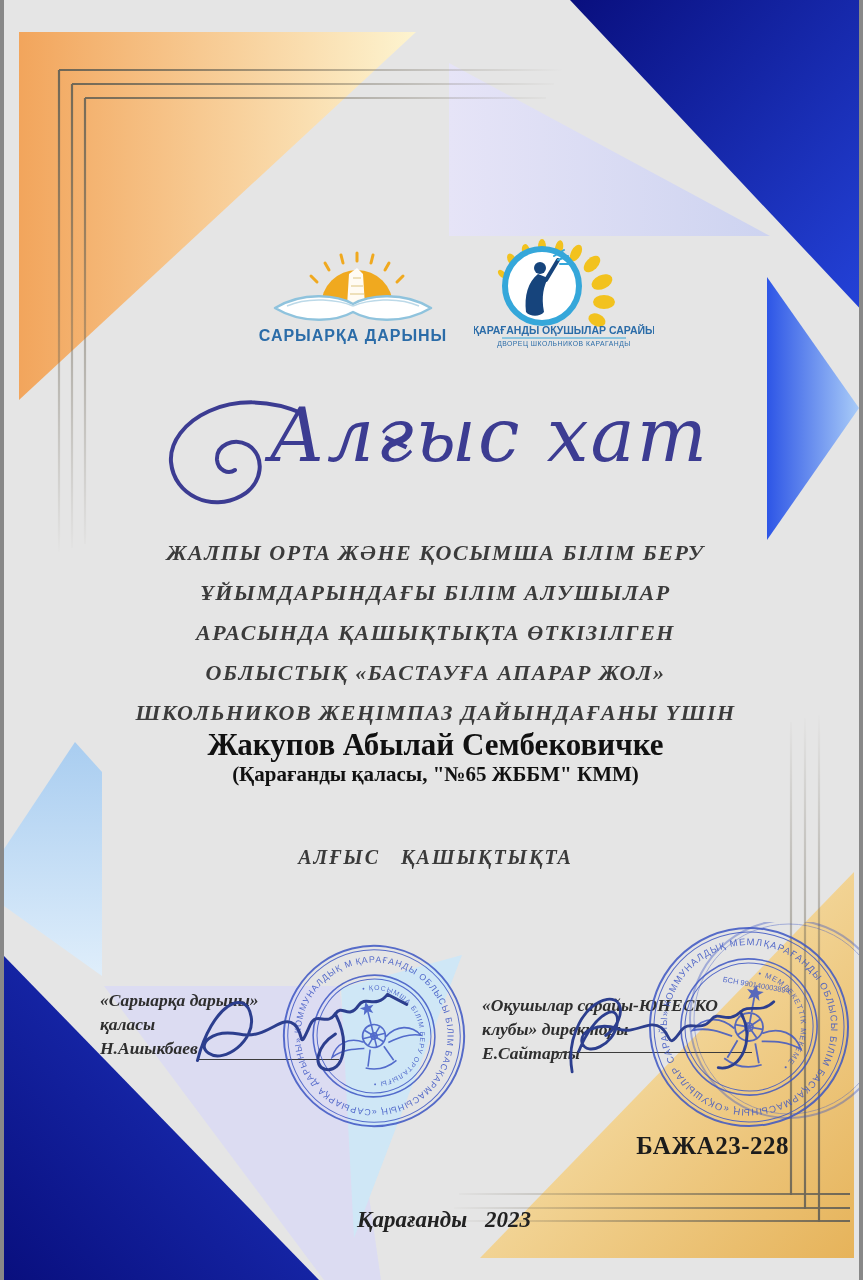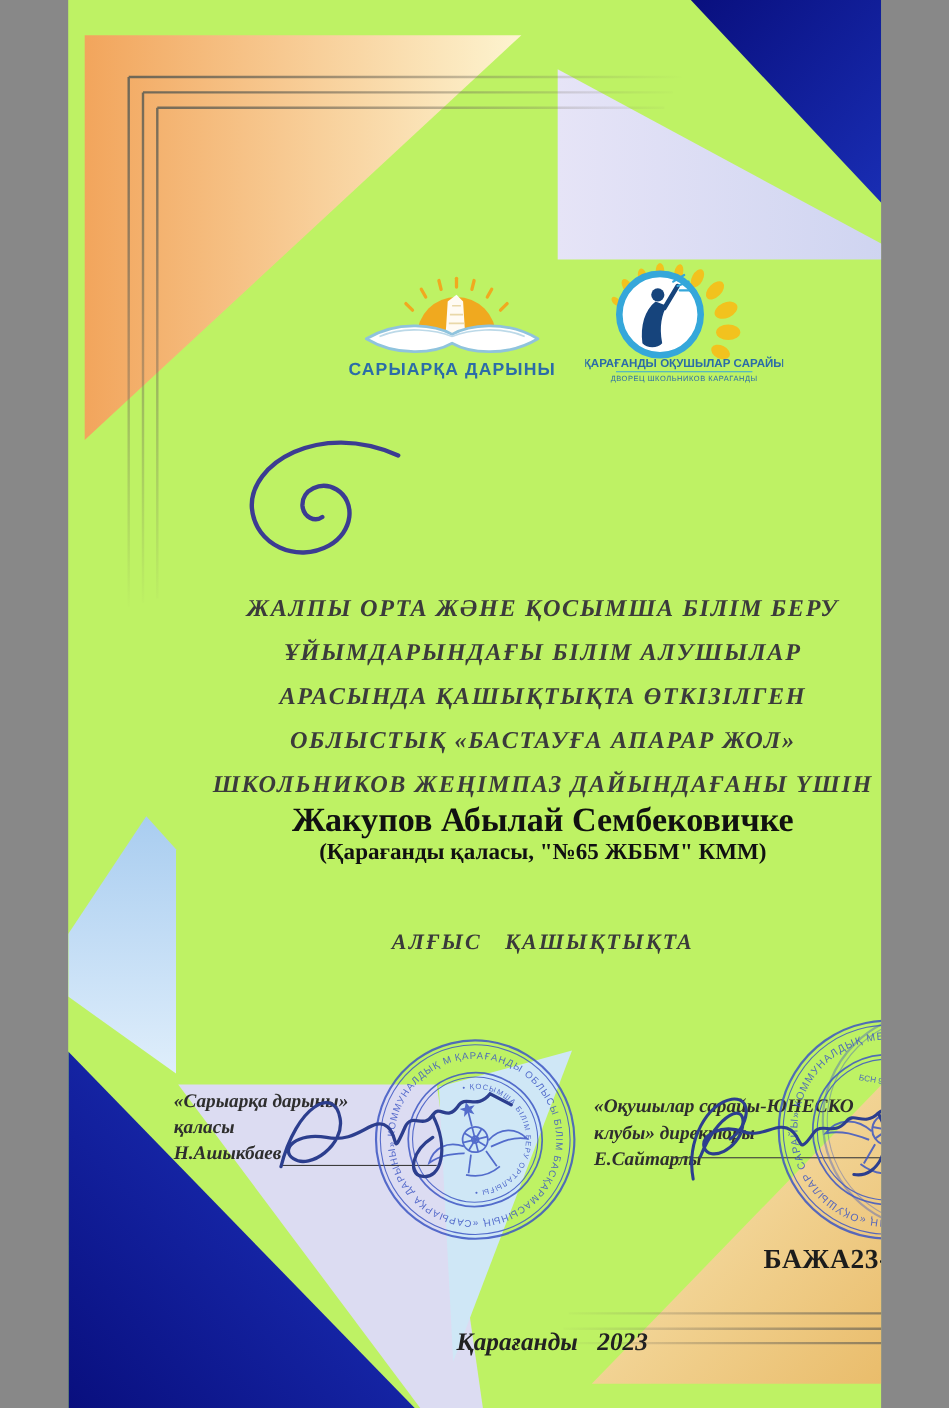--- a/index.html
+++ b/index.html
@@ -1,16 +1,16 @@
 <!DOCTYPE html>
 <html><head>
 <meta charset="utf-8">
 <style>
   html,body{margin:0;padding:0;background:#888;}
-  .page{position:relative;width:739px;height:1280px;margin:0 auto;background:#bef264;overflow:hidden;
+  .page{position:relative;width:855px;height:1280px;margin:0 auto;background:#e5e5e5;overflow:hidden;
         font-family:"Liberation Serif",serif;}
   .abs{position:absolute;}
   .decor{left:0;top:0;width:863px;height:1280px;z-index:0;}
   .content{z-index:2;}
   .stamp{z-index:3;}
   .sig{z-index:4;}
   .title-text{left:235px;top:392px;width:500px;text-align:center;
       font-family:"DejaVu Serif",serif;font-style:italic;font-size:74px;
       color:#3c3c92;letter-spacing:2px;z-index:2;}
   .body-line{left:0;width:863px;text-align:center;
@@ -167,20 +167,21 @@
       <path d="M80,18 L90,12 M84,22 L94,18 M86,26 L96,26" stroke="#35a7da" stroke-width="2" stroke-linecap="round"></path>
     </g>
     <text x="90" y="96" text-anchor="middle" font-family="Liberation Sans, sans-serif" font-size="10.5" font-weight="bold" fill="#2b6ca8">ҚАРАҒАНДЫ ОҚУШЫЛАР САРАЙЫ</text>
     <line x1="28" y1="100" x2="152" y2="100" stroke="#35a7da" stroke-width="1"></line>
     <text x="90" y="108" text-anchor="middle" font-family="Liberation Sans, sans-serif" font-size="6.8" letter-spacing="0.5" fill="#2b6ca8">ДВОРЕЦ ШКОЛЬНИКОВ КАРАГАНДЫ</text>
   </svg>
 
   <svg class="abs content" style="left:158px;top:398px;" width="150" height="125" viewBox="0 0 150 125">
     <path d="M142,16 C70,-16 6,24 9,64 C12,98 50,114 79,98 C101,86 104,58 86,47 C72,39 54,47 55,62 C56,72 66,77 73,72" fill="none" stroke="#3c3c92" stroke-width="4" stroke-linecap="round"></path>
   </svg>
+  <div class="abs title-text">Алғыс хат</div>
 
   <div class="abs body-line" style="top:540px;">ЖАЛПЫ ОРТА ЖӘНЕ ҚОСЫМША БІЛІМ БЕРУ</div>
   <div class="abs body-line" style="top:580px;">ҰЙЫМДАРЫНДАҒЫ БІЛІМ АЛУШЫЛАР</div>
   <div class="abs body-line" style="top:620px;">АРАСЫНДА ҚАШЫҚТЫҚТА ӨТКІЗІЛГЕН</div>
   <div class="abs body-line" style="top:660px;">ОБЛЫСТЫҚ «БАСТАУҒА АПАРАР ЖОЛ»</div>
   <div class="abs body-line" style="top:700px;">ШКОЛЬНИКОВ ЖЕҢІМПАЗ ДАЙЫНДАҒАНЫ ҮШІН</div>
 
   <div class="abs recipient" style="top:727px;">Жакупов Абылай Сембековичке</div>
   <div class="abs recipient-org" style="top:762px;">(Қарағанды қаласы, "№65 ЖББМ" КММ)</div>
 

